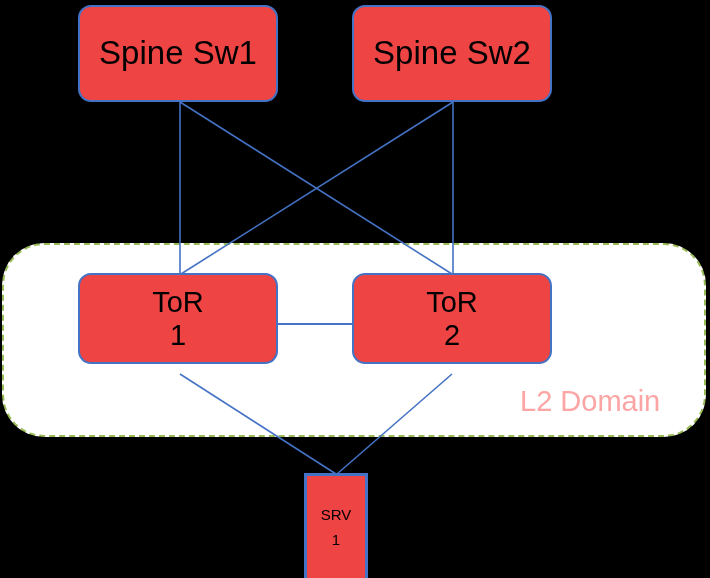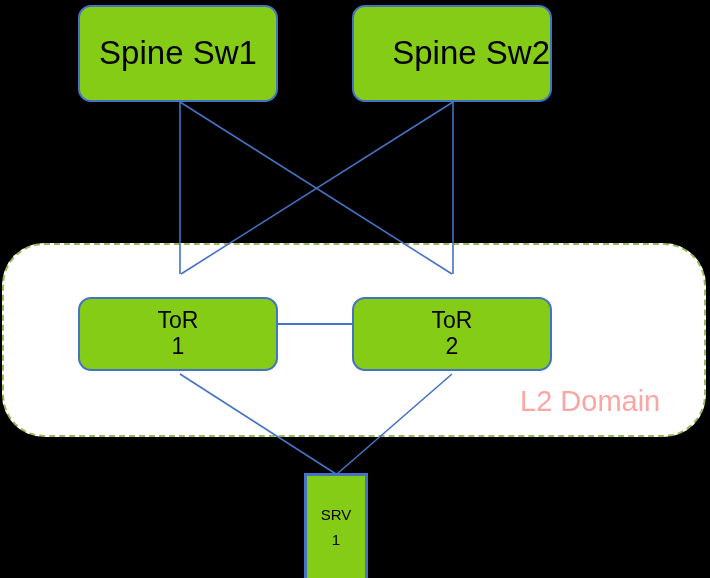--- a/index.html
+++ b/index.html
@@ -35,56 +35,55 @@
     left: 520px;
     top: 385px;
     font-size: 29px;
     color: #fca5a5;
     white-space: nowrap;
     letter-spacing: 0px;
   }
   
   .node {
     position: absolute;
-    background: #84cc16;
+    background: #ef4444;
     border: 2px solid #4472C4;
     box-sizing: border-box;
     display: flex;
     flex-direction: column;
     align-items: center;
     justify-content: center;
     color: #000000;
     text-align: center;
   }
   .node.rounded {
     border-radius: 13px;
   }
   .node.spine {
     width: 200px;
     height: 97px;
     font-size: 33px;
     line-height: 1.1;
   }
   .node.tor {
     width: 200px;
-    height: 74px;
-    font-size: 23px;
+    height: 91px;
+    font-size: 29px;
     line-height: 1.12;
-    margin-top: 24px;
   }
   .node.server {
     width: 64px;
     height: 110px;
     border-width: 3px;
     border-radius: 0;
     font-size: 15px;
     line-height: 1.65;
   }
   #node-spine-1 { left: 78px;  top: 5px; }
-  #node-spine-2 { left: 352px; top: 5px; align-items: flex-end; }
+  #node-spine-2 { left: 352px; top: 5px; }
   #node-tor-1   { left: 78px;  top: 273px; }
   #node-tor-2   { left: 352px; top: 273px; }
   #node-srv-1   { left: 304px; top: 473px; }
 
   
   #links {
     position: absolute;
     left: 0;
     top: 0;
     width: 710px;

